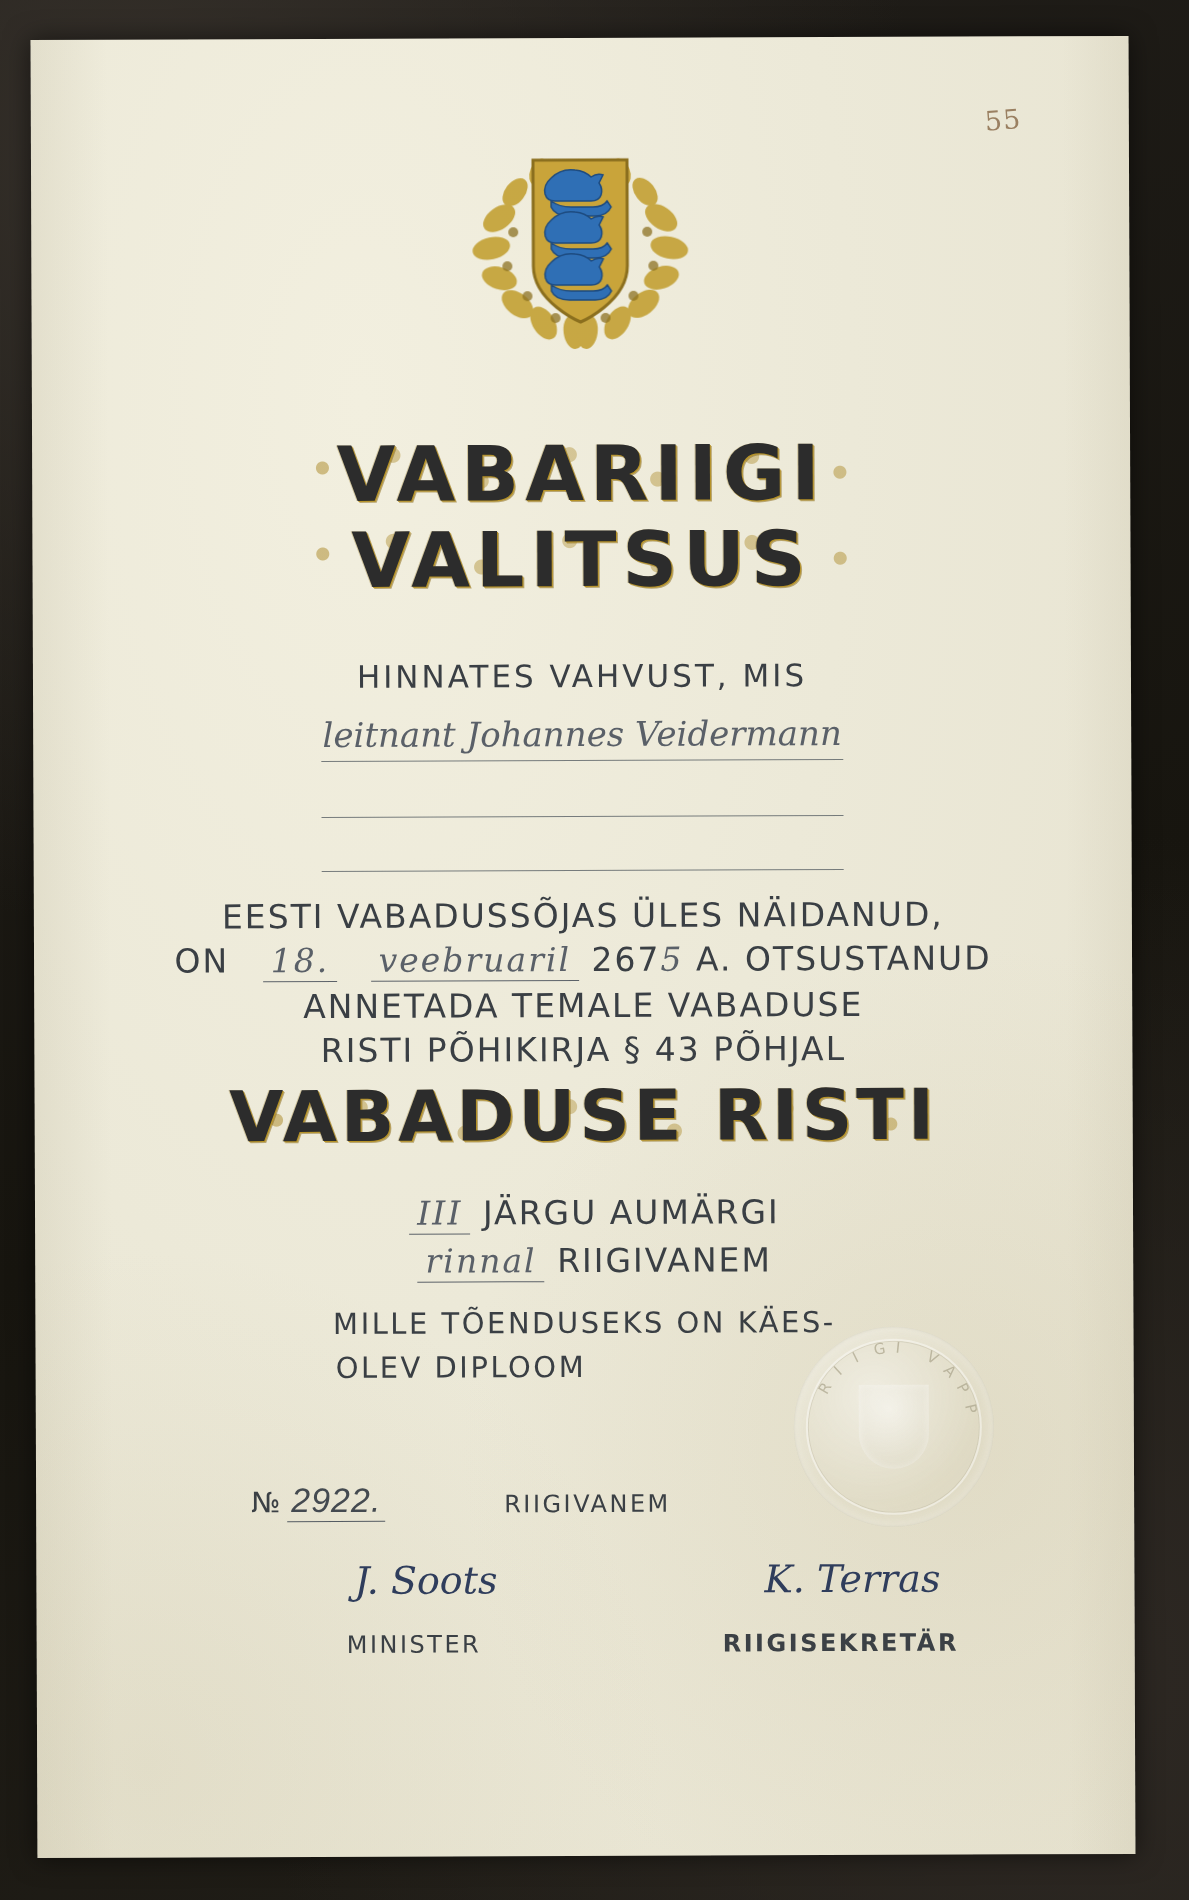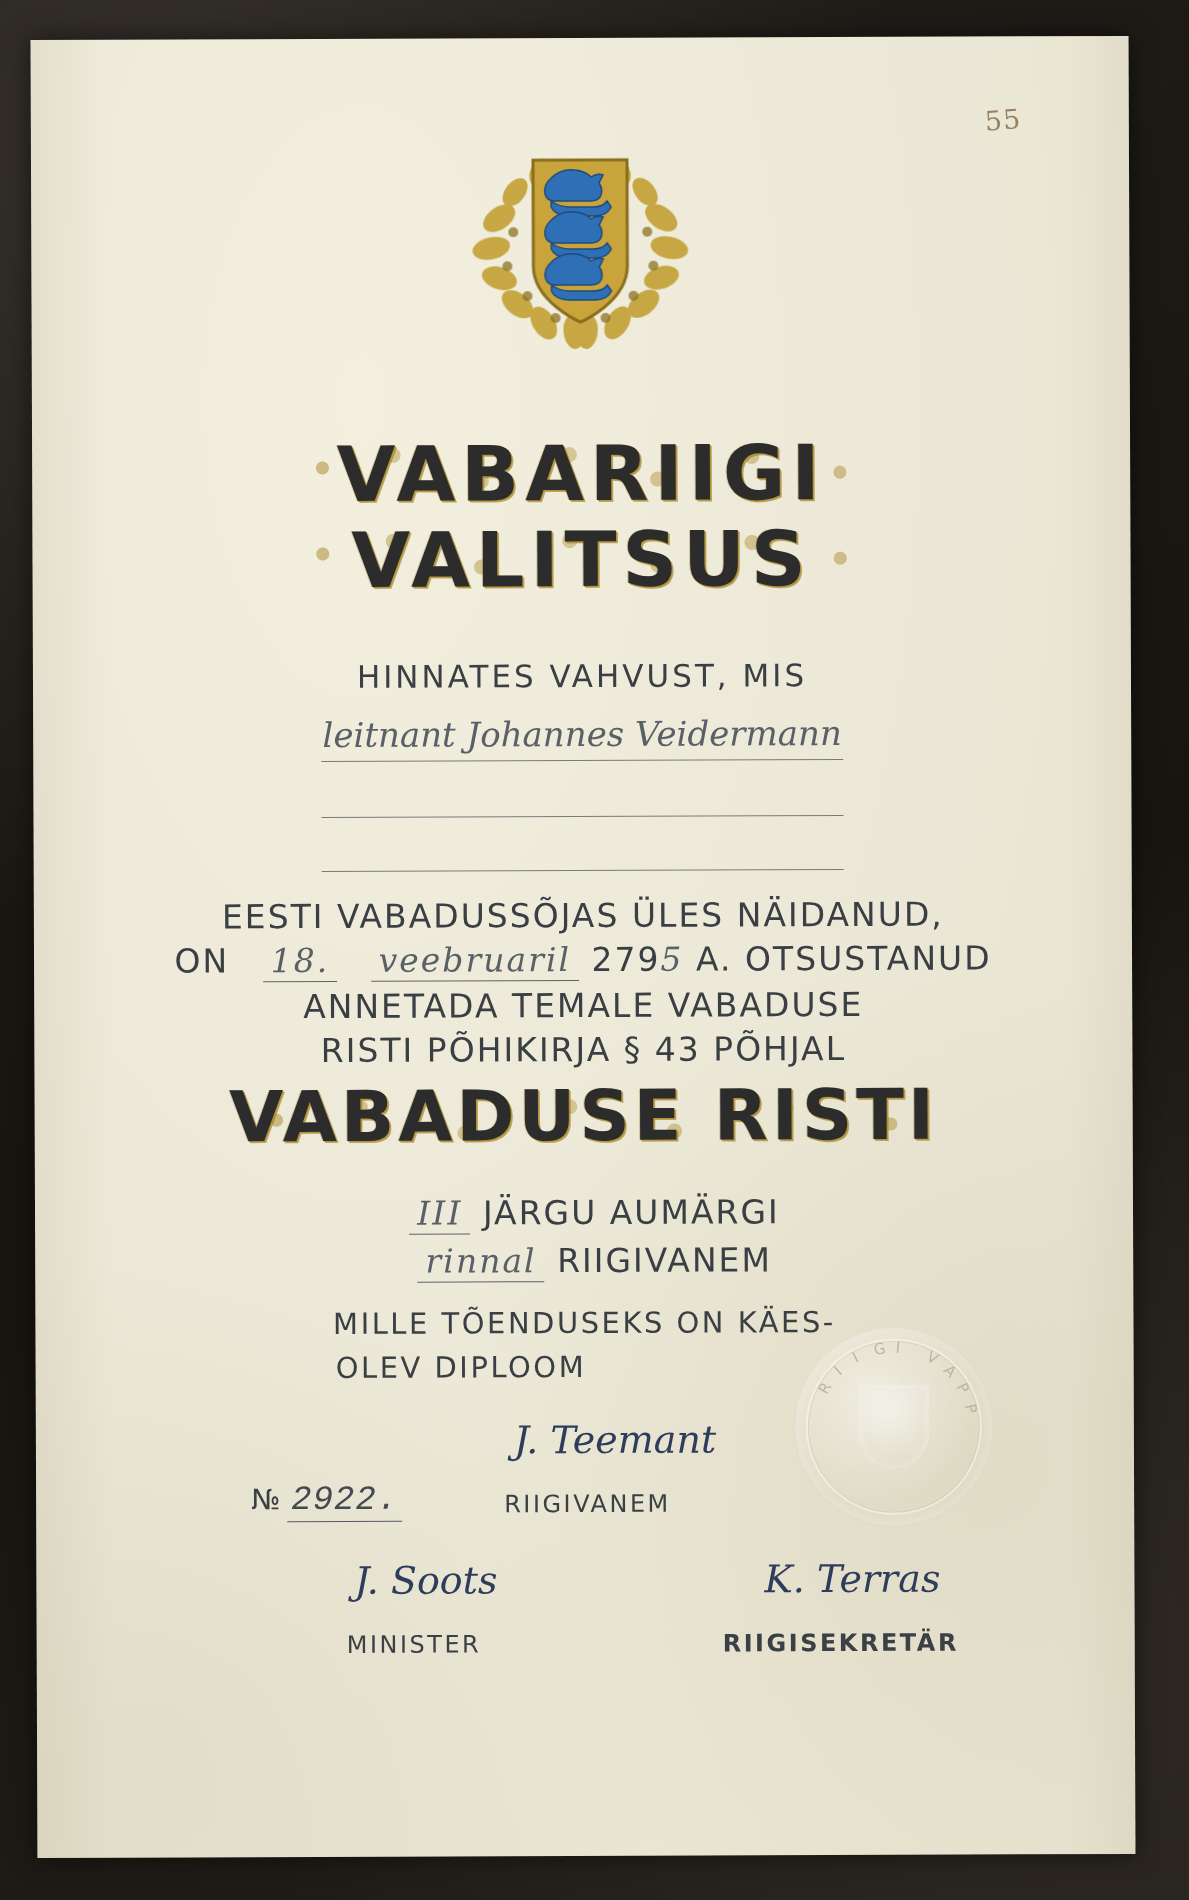--- a/index.html
+++ b/index.html
@@ -190,21 +190,21 @@
   .docno {
     position: absolute;
     left: 215px;
     top: 1442px;
     font-family: "DejaVu Sans", sans-serif;
     color: #3b4045;
     font-size: 28px;
     letter-spacing: 1px;
   }
   .docno .num {
-    font-family: Liberation Mono, monospace;
+    font-family: Liberation Sans, sans-serif;
     font-style: italic;
     font-size: 34px;
     color: #444a50;
     border-bottom: 1px solid #555c63;
     padding: 0 4px 2px 4px;
     margin-left: 6px;
     text-align: right;
   }
 
   
@@ -332,21 +332,21 @@
     <div class="rule" style="left:288px; right:288px; top:722px;"></div>
     <div class="rule" style="left:288px; right:288px; top:778px;"></div>
     <div class="rule" style="left:288px; right:288px; top:832px;"></div>
 
     <div class="stmt" style="top:858px;">EESTI VABADUSSÕJAS ÜLES NÄIDANUD,</div>
 
     <div class="stmt" style="top:902px;">
       <span>ON</span>
       <span class="hand underline-hand">18.</span>
       <span class="hand underline-hand">veebruaril</span>
-      <span>279</span><span class="hand">5</span>
+      <span>267</span><span class="hand">5</span>
       <span>A. OTSUSTANUD</span>
     </div>
 
     <div class="stmt" style="top:948px;">ANNETADA TEMALE VABADUSE</div>
     <div class="stmt" style="top:992px;">RISTI PÕHIKIRJA § 43 PÕHJAL</div>
 
     <div class="ornabg" style="left:200px; right:200px; top:1050px;"></div>
     <div class="display hdr3">VABADUSE RISTI</div>
 
     <div class="stmt" style="top:1155px;">
@@ -374,21 +374,20 @@
         <span style="transform:rotate(46deg) translate(-6px,-88px);">A</span>
         <span style="transform:rotate(62deg) translate(-6px,-88px);">P</span>
         <span style="transform:rotate(78deg) translate(-6px,-88px);">P</span>
       </div>
     </div>
 
     <div class="docno">
       <span>№</span><span class="num">2922.</span>
     </div>
 
-    <div class="sig" style="left:478px; top:1380px; font-size:38px;">J. Teemant</div>
     <div class="role" style="left:468px; top:1452px;">RIIGIVANEM</div>
 
     <div class="sig" style="left:318px; top:1520px; font-size:38px;">J. Soots</div>
     <div class="role" style="left:310px; top:1592px;">MINISTER</div>
 
     <div class="sig" style="left:728px; top:1520px; font-size:38px;">K. Terras</div>
     <div class="role" style="left:686px; top:1592px;font-weight:bold;">RIIGISEKRETÄR</div>
 
   </div>
 </div>

